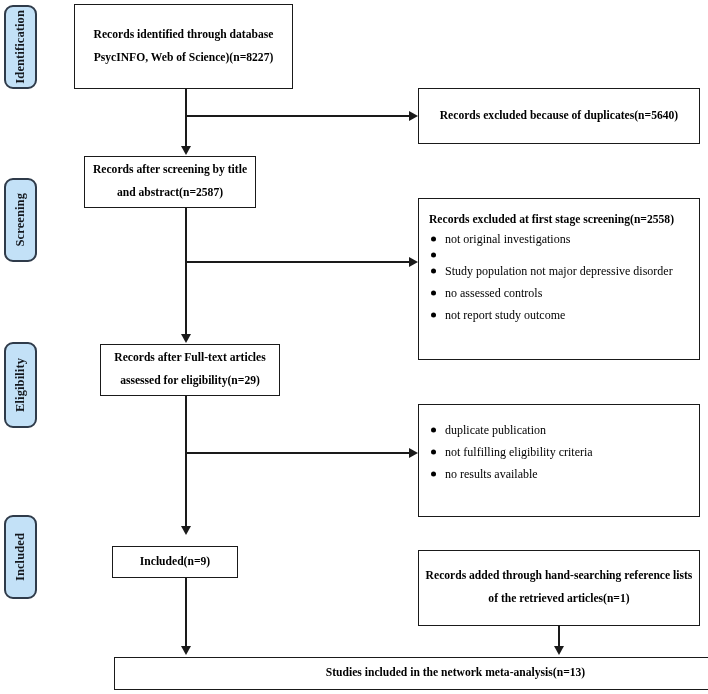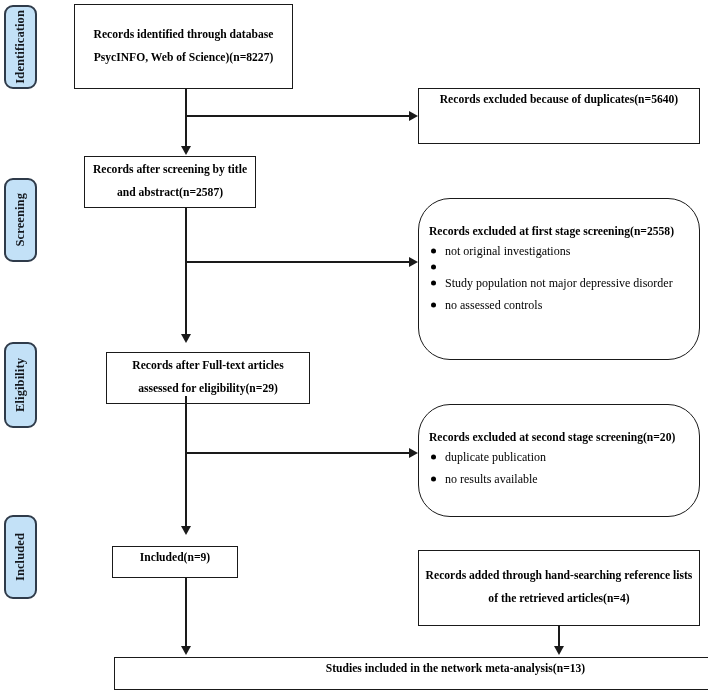--- a/index.html
+++ b/index.html
@@ -46,28 +46,27 @@
     box-sizing: border-box;
     display: flex;
     flex-direction: column;
     justify-content: center;
     color: #000000;
     font-weight: bold;
     font-size: 11.6px;
   }
   .box.centered { align-items: center; text-align: center; }
   .box .line { line-height: 1.95; white-space: nowrap; }
-  .box.single { justify-content: flex-start; }
+  .box.single { justify-content: center; }
 
   
   .box.listbox {
     justify-content: flex-start;
-    padding: 26px 0 0 10px;
+    padding: 14px 0 0 10px;
     font-weight: normal;
-    border-radius: 32px;
   }
   .listbox .head {
     font-weight: bold;
     font-size: 11.6px;
     margin-bottom: 2px;
     white-space: nowrap;
   }
   .listbox ul {
     list-style: none;
     margin: 0;
@@ -162,52 +161,53 @@
   <div class="hline" style="left:185px; top:261px; width:226px;"></div>
   <div class="arrow-right" style="left:409px; top:257px;"></div>
 
   <div class="box listbox" style="left:418px; top:198px; width:282px; height:162px;">
     <div class="head">Records excluded at first stage screening(n=2558)</div>
     <ul>
       <li><span class="bullet"></span><span>not original investigations</span></li>
       <li><span class="bullet"></span></li>
       <li><span class="bullet"></span><span>Study population not major depressive disorder</span></li>
       <li><span class="bullet"></span><span>no assessed controls</span></li>
+      <li><span class="bullet"></span><span>not report study outcome</span></li>
     </ul>
   </div>
 
-  <div class="box centered" style="left:106px; top:344px; width:204px; height:52px;margin-top:8px;">
+  <div class="box centered" style="left:100px; top:344px; width:180px; height:52px;">
     <div class="line">Records after Full-text articles</div>
     <div class="line">assessed for eligibility(n=29)</div>
   </div>
 
   <div class="vline" style="left:185px; top:396px; height:131px;"></div>
   <div class="arrow-down" style="left:181px; top:526px;"></div>
 
   <div class="hline" style="left:185px; top:452px; width:226px;"></div>
   <div class="arrow-right" style="left:409px; top:448px;"></div>
 
   <div class="box listbox" style="left:418px; top:404px; width:282px; height:113px;">
-    <div class="head">Records excluded at second stage screening(n=20)</div>
     <ul>
       <li><span class="bullet"></span><span>duplicate publication</span></li>
+      <li><span class="bullet"></span><span>not fulfilling eligibility criteria</span></li>
       <li><span class="bullet"></span><span>no results available</span></li>
     </ul>
   </div>
 
   <div class="box centered single" style="left:112px; top:546px; width:126px; height:32px;">
     <div class="line">Included(n=9)</div>
   </div>
 
   <div class="vline" style="left:185px; top:578px; height:69px;"></div>
   <div class="arrow-down" style="left:181px; top:646px;"></div>
 
   <div class="box centered" style="left:418px; top:550px; width:282px; height:76px;">
     <div class="line">Records added through hand-searching reference lists</div>
-    <div class="line">of the retrieved articles(n=4)</div>
+    <div class="line">of the retrieved articles(n=1)</div>
   </div>
 
   <div class="vline" style="left:558px; top:626px; height:21px;"></div>
   <div class="arrow-down" style="left:554px; top:646px;"></div>
 
   <div class="box centered single" style="left:114px; top:657px; width:683px; height:33px;">
     <div class="line">Studies included in the network meta-analysis(n=13)</div>
   </div>
 
 </div>

